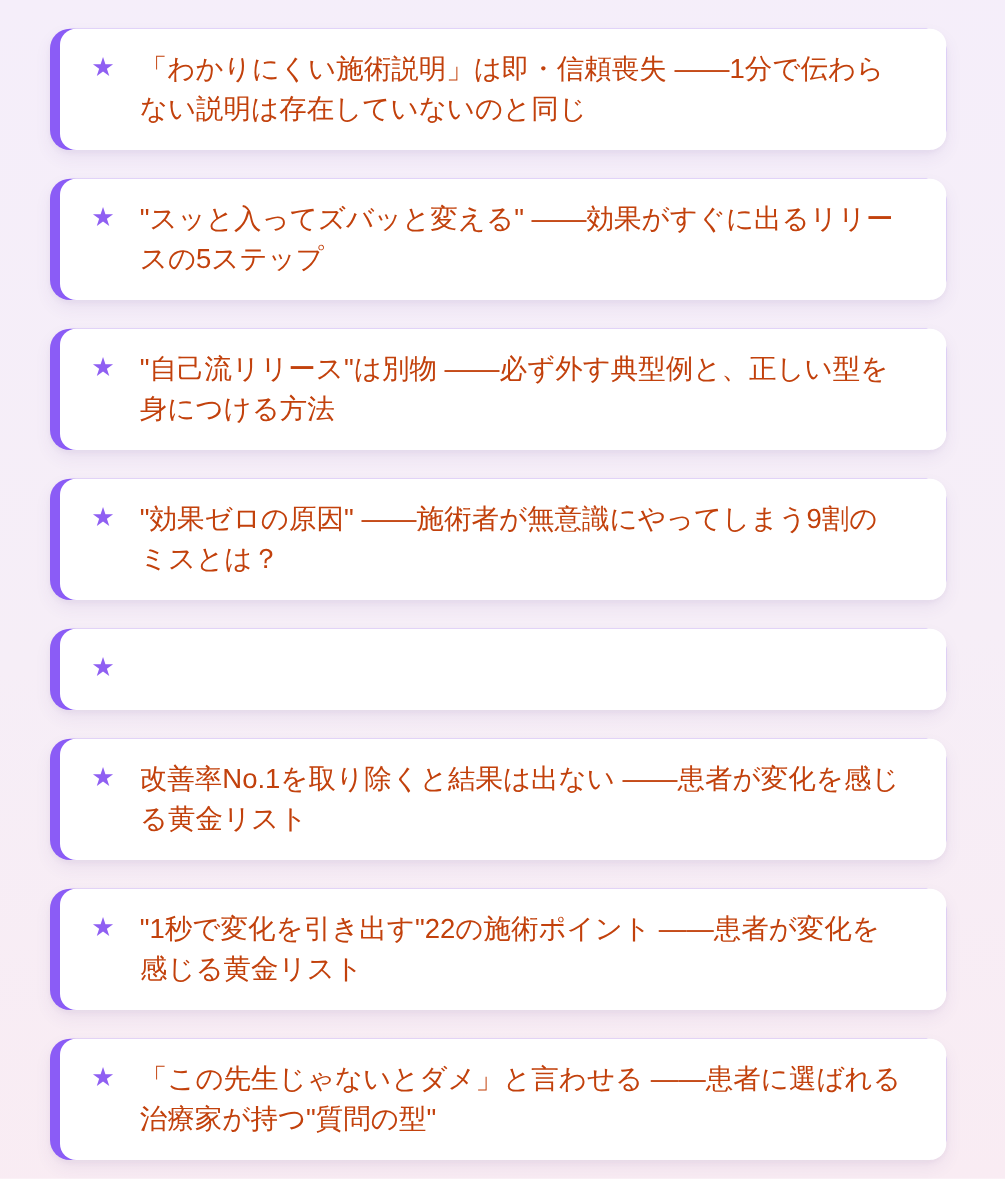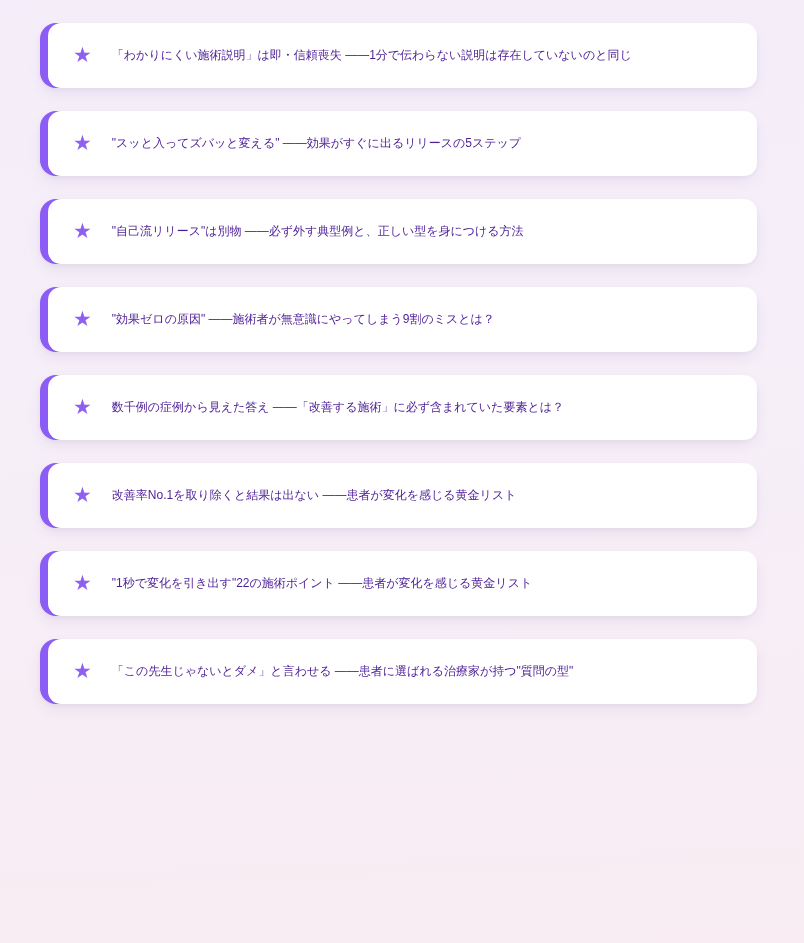--- a/index.html
+++ b/index.html
@@ -42,23 +42,23 @@
   .star-icon {
     flex: 0 0 auto;
     font-size: 21px;
     line-height: 32px;
     color: #8f5ff2;
     margin-right: 20px;
     user-select: none;
   }
 
   .benefit-text {
-    font-size: 12px;
+    font-size: 22px;
     line-height: 32px;
-    color: #4c1d95;
+    color: #c2410c;
     max-width: 612px;
     line-break: loose;
     overflow-wrap: break-word;
   }
 </style>
 </head>
 <body>
 
 <div class="benefits-list">
 
@@ -86,21 +86,20 @@
   <div class="benefit-card">
     <div class="benefit-card-inner">
       <span class="star-icon">★</span>
       <p class="benefit-text">"効果ゼロの原因" ——施術者が無意識にやってしまう9割のミスとは？</p>
     </div>
   </div>
 
   <div class="benefit-card">
     <div class="benefit-card-inner">
       <span class="star-icon">★</span>
-      <p class="benefit-text">数千例の症例から見えた答え ——「改善する施術」に必ず含まれていた要素とは？</p>
     </div>
   </div>
 
   <div class="benefit-card">
     <div class="benefit-card-inner">
       <span class="star-icon">★</span>
       <p class="benefit-text">改善率No.1を取り除くと結果は出ない ——患者が変化を感じる黄金リスト</p>
     </div>
   </div>
 

